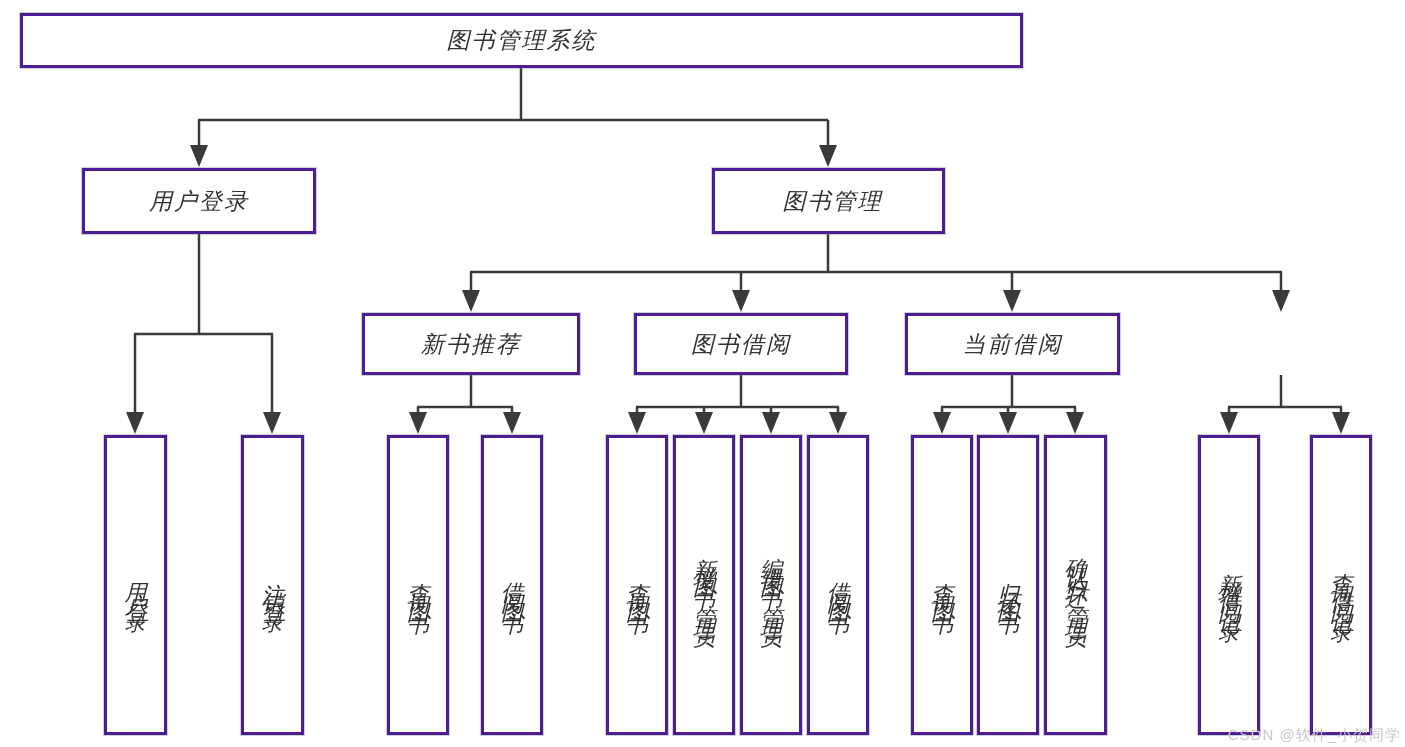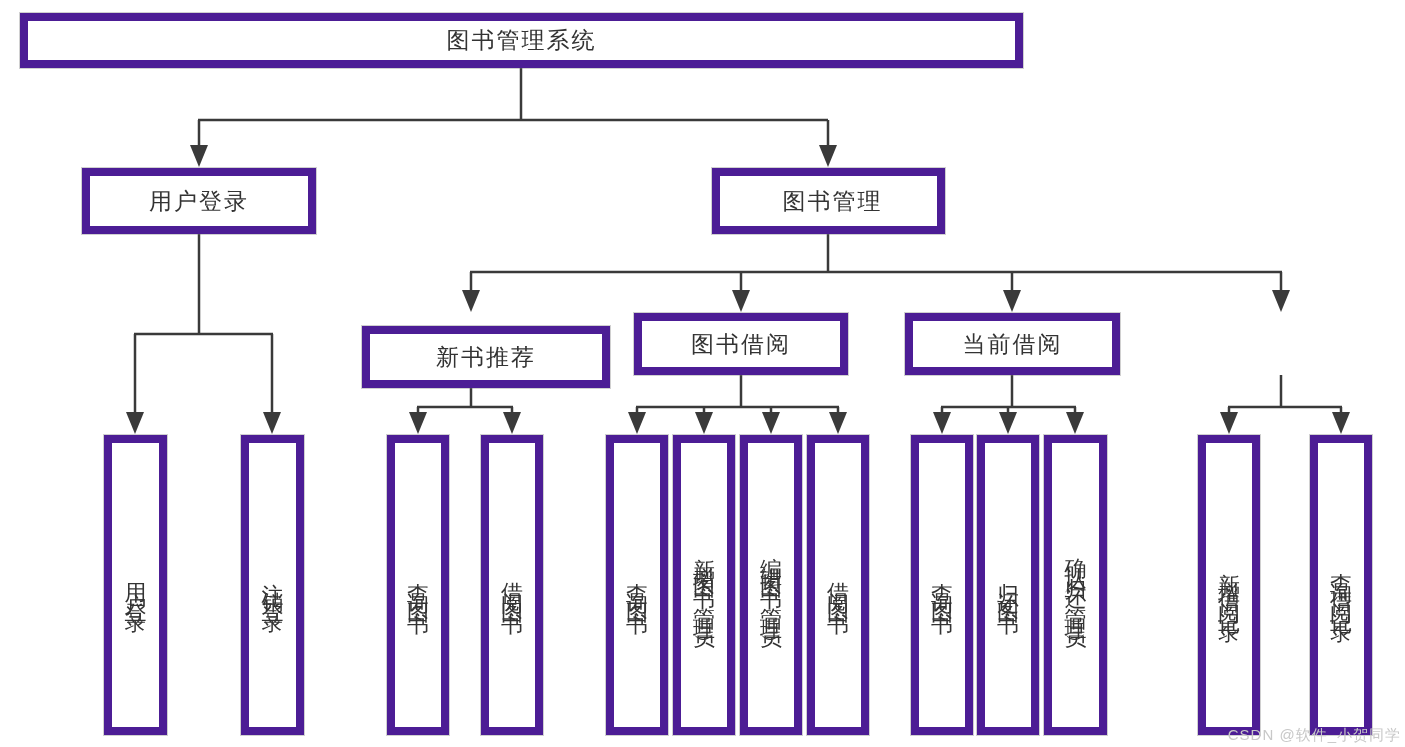--- a/index.html
+++ b/index.html
@@ -17,48 +17,49 @@
   }
   .connector-svg {
     position: absolute;
     left: 0;
     top: 0;
     z-index: 1;
   }
   .node {
     position: absolute;
     box-sizing: border-box;
-    border: 8px solid #4c1d95;
+    border: 3px solid #4c1d95;
     background: #ffffff;
     color: #333333;
     display: flex;
     align-items: center;
     justify-content: center;
     z-index: 2;
     box-shadow: 0 0 0 1px rgba(120,120,120,0.35);
+    font-style: italic;
   }
   .node.h-label {
     font-size: 23px;
     letter-spacing: 2px;
     text-align: center;
   }
   .node.v-label {
     font-size: 22px;
     writing-mode: vertical-rl;
     text-orientation: mixed;
     letter-spacing: 10px;
     line-height: 1;
   }
   
   .n-root   { left: 20px;   top: 13px;  width: 1003px; height: 55px; }
   
   .n-user   { left: 82px;   top: 168px; width: 234px;  height: 66px; }
   .n-mgmt   { left: 712px;  top: 168px; width: 233px;  height: 66px; padding-left: 8px; }
   
-  .n-rec    { left: 362px;  top: 326px; width: 248px;  height: 62px; }
+  .n-rec    { left: 362px;  top: 313px; width: 218px;  height: 62px; }
   .n-borrow { left: 634px;  top: 313px; width: 214px;  height: 62px; }
   .n-cur    { left: 905px;  top: 313px; width: 215px;  height: 62px; }
   .n-record { left: 1172px; top: 313px; width: 218px;  height: 62px; }
   
   .leaf { top: 435px; height: 300px; width: 62px; }
   .l-u1 { left: 104px; width: 63px; }
   .l-u2 { left: 241px; width: 63px; }
   .l-r1 { left: 387px; }
   .l-r2 { left: 481px; }
   .l-b1 { left: 606px; }

